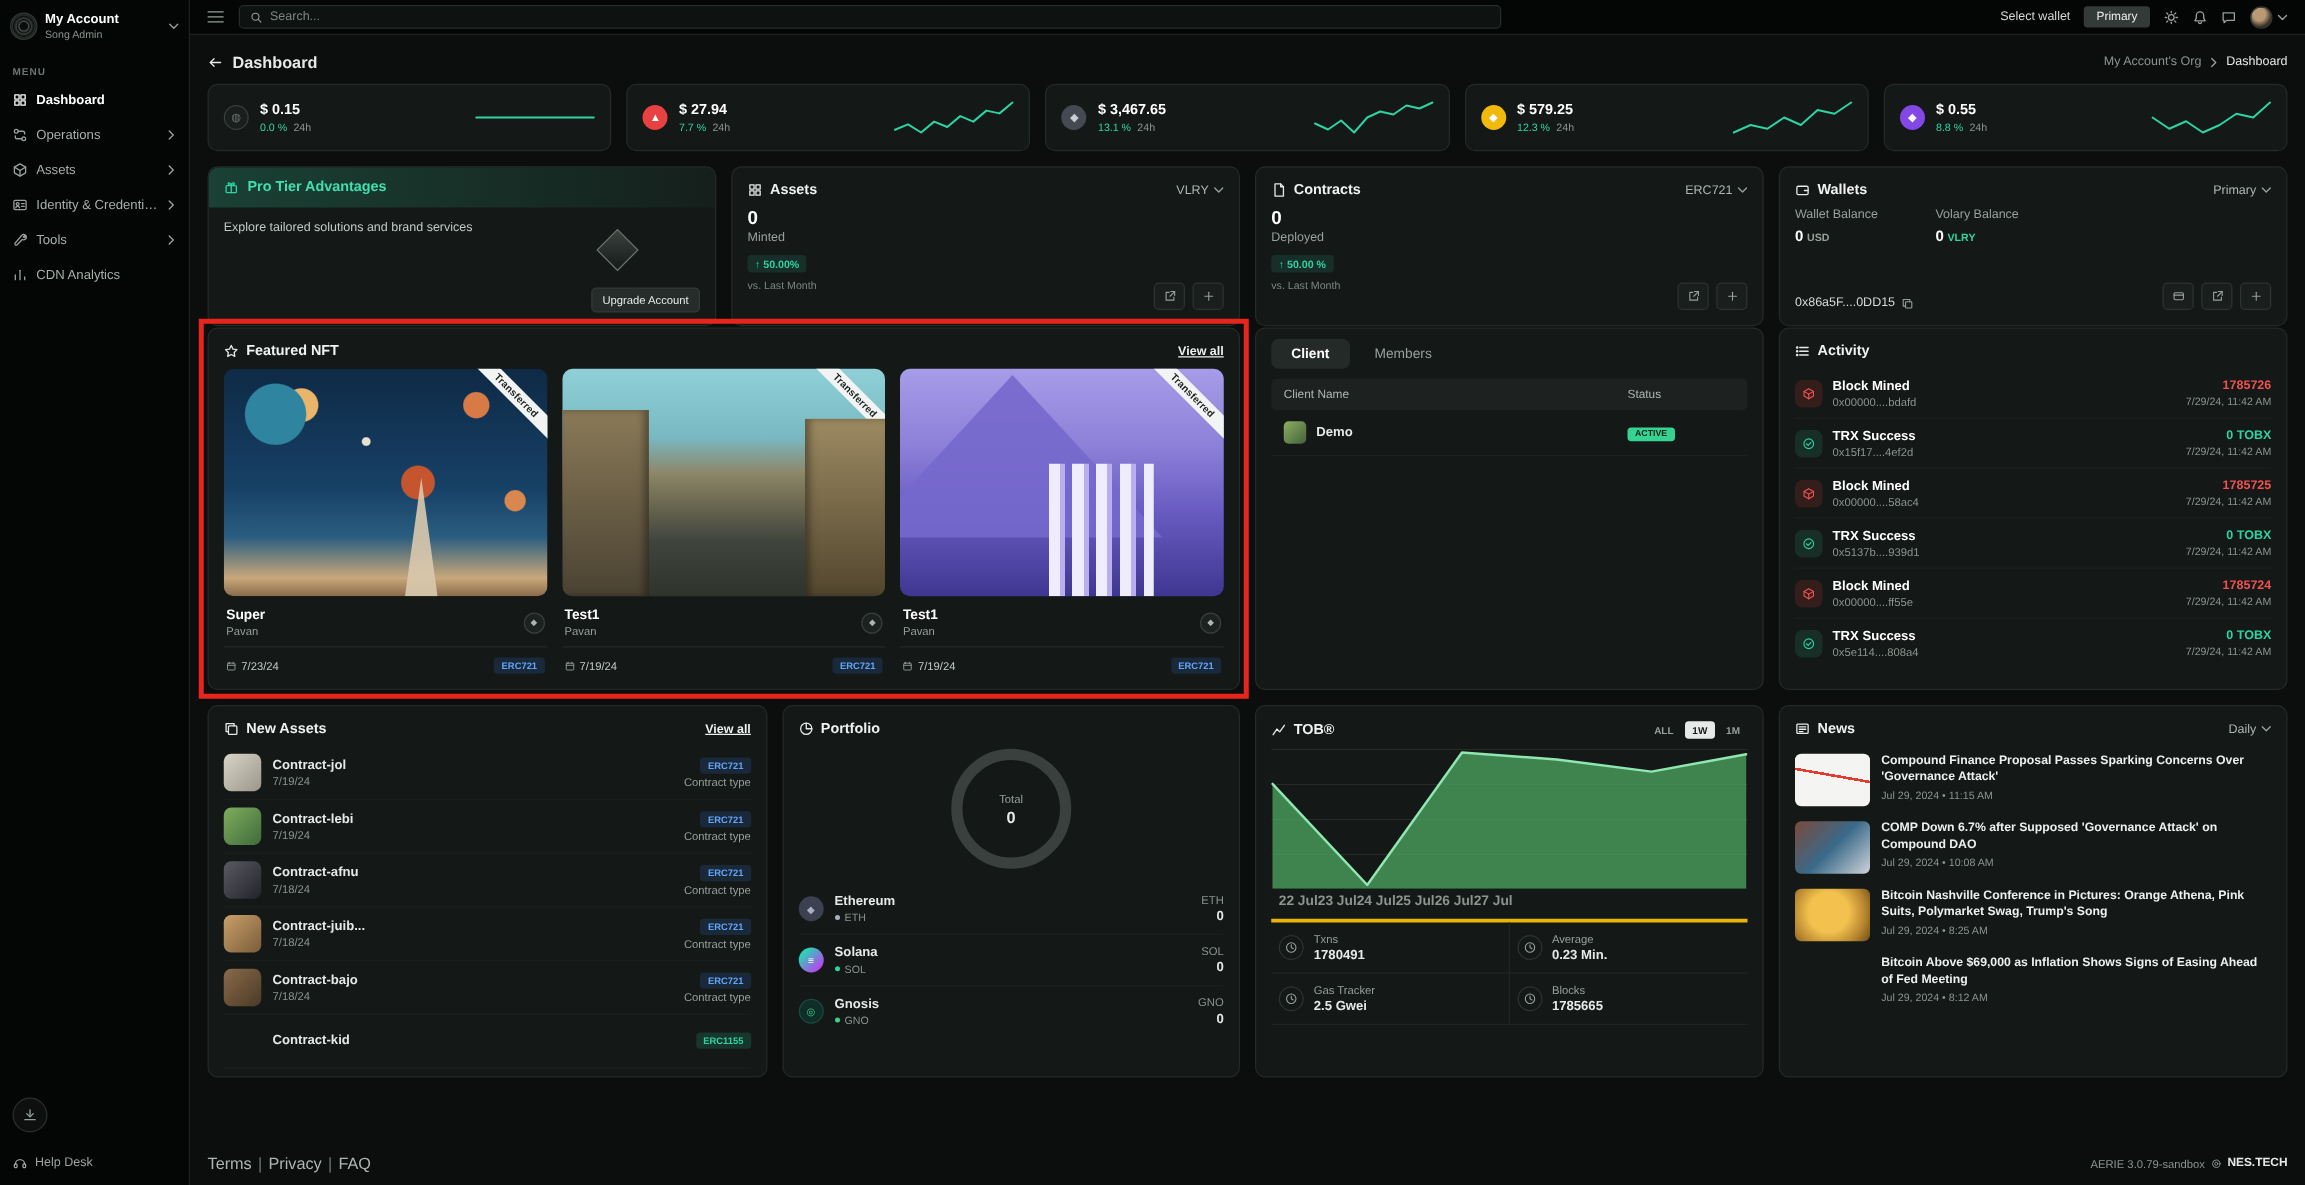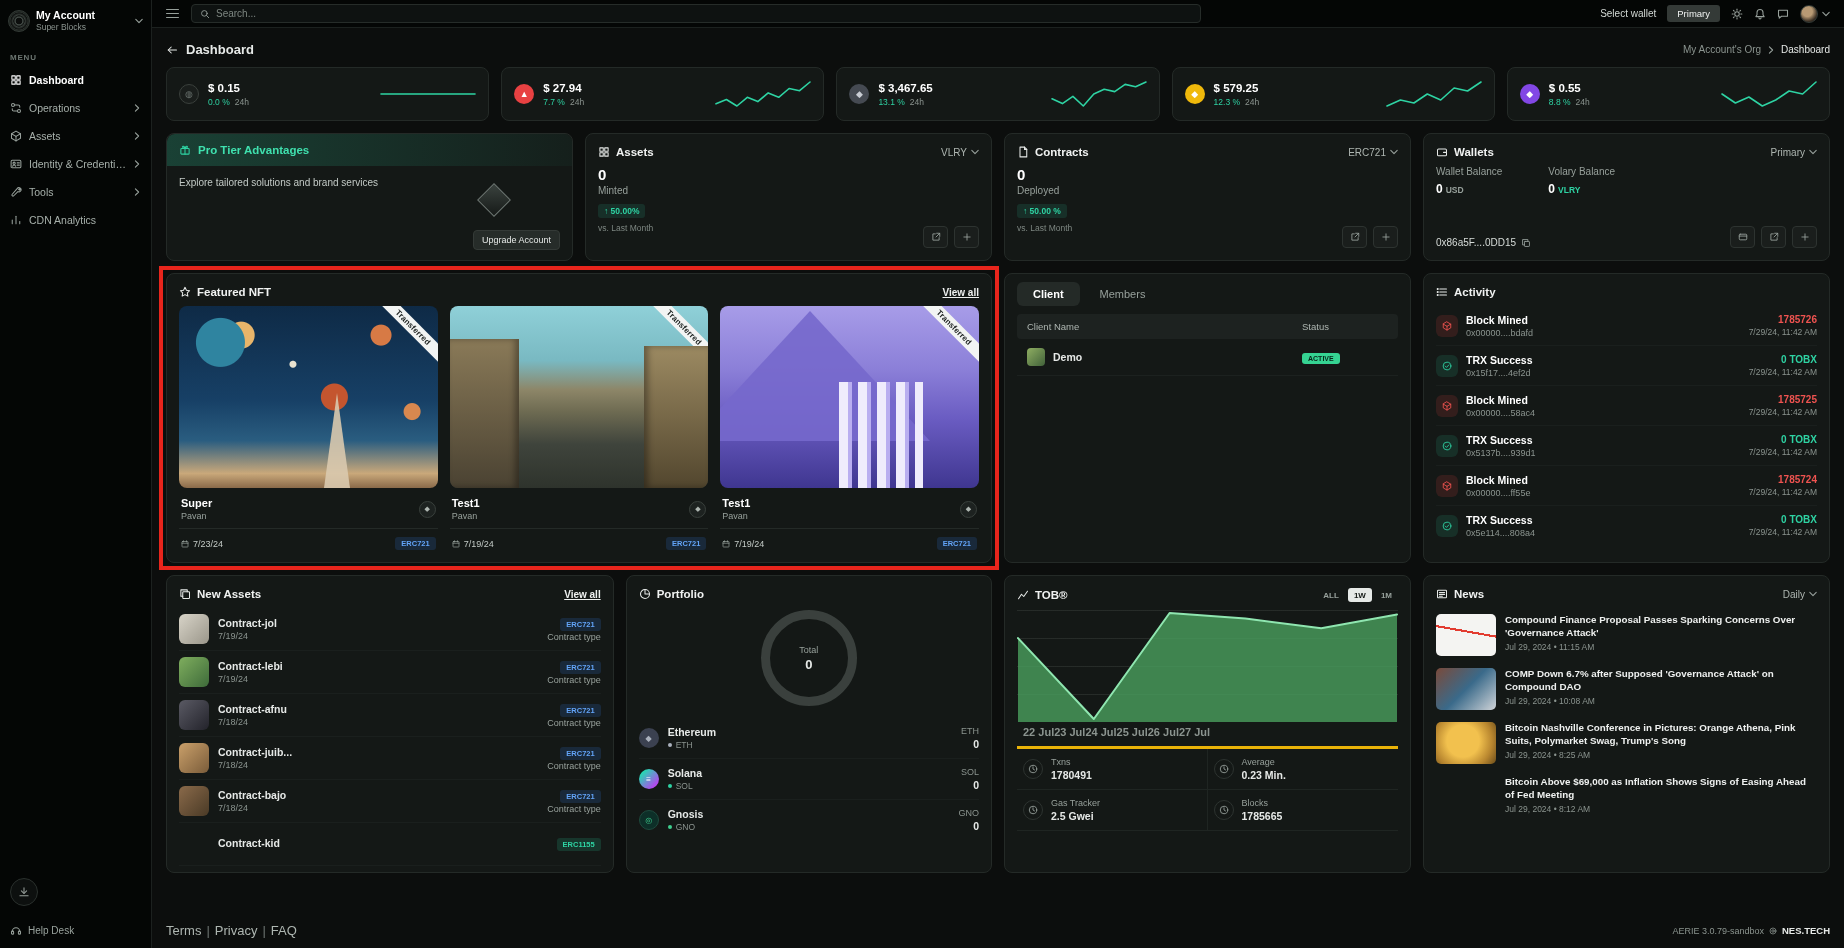--- a/index.html
+++ b/index.html
@@ -85,21 +85,21 @@
   .stat-actions { position:absolute; right:12px; bottom:12px; display:flex; gap:6px; }
   .sq-btn { width:25px; height:22px; border:1px solid #2d3330; border-radius:4px; background:#1a1e1c; display:flex; align-items:center; justify-content:center; cursor:pointer; }
   .w-balances { display:flex; gap:46px; margin-top:8px; }
   .w-lbl { font-size:10px; color:#97a09b; margin-bottom:5px; }
   .w-val { font-size:12px; font-weight:bold; color:#fff; }
   .w-val .unit { font-size:8.5px; color:#97a09b; margin-left:3px; }
   .w-val .unit.teal { color:#2ed3a3; }
   .w-addr { position:absolute; left:12px; bottom:12px; display:flex; align-items:center; gap:5px; font-size:10px; color:#d6dbd8; }
 
   
-  .row3 { display:grid; grid-template-columns:repeat(4,1fr); gap:12px; margin-top:12px; }
+  .row3 { display:grid; grid-template-columns:repeat(4,1fr); gap:12px; margin-top:1px; }
   .featured-wrap { grid-column:span 2; position:relative; }
   .featured-wrap .card { height:100%; }
   .annotation { position:absolute; inset:-7px; border:4px solid #e8251c; z-index:6; pointer-events:none; }
   .nft-grid { display:grid; grid-template-columns:repeat(3,1fr); gap:12px; margin-top:4px; }
   .nft { display:flex; flex-direction:column; cursor:pointer; }
   .nft-img { height:182px; border-radius:8px; position:relative; overflow:hidden; }
   .ribbon { position:absolute; top:15px; right:-30px; transform:rotate(45deg); background:#f2f4f3; color:#1c211f; font-size:8px; font-weight:bold; padding:2px 32px; letter-spacing:.02em; }
   .img-space { background:
     radial-gradient(circle at 78% 16%, #d77a45 0 10px, transparent 11px),
     radial-gradient(circle at 16% 20%, #2f84a0 0 24px, transparent 25px),
@@ -217,21 +217,21 @@
 </head>
 <body>
 
 <div class="app">
 
   <aside class="sidebar">
     <div class="account">
       <div class="logo"></div>
       <div class="acct-txt">
         <div class="acct-name">My Account</div>
-        <div class="acct-role">Super Blocks</div>
+        <div class="acct-role">Song Admin</div>
       </div>
       <svg class="ic xs" viewBox="0 0 10 6">
           <polyline points="1,1 5,5 9,1"></polyline>
         </svg>
     </div>
     <div class="menu-label">MENU</div>
 
     <div class="side-item active">
       <svg class="ic" viewBox="0 0 16 16">
           <rect x="2.5" y="2.5" width="4.5" height="4.5"></rect>

